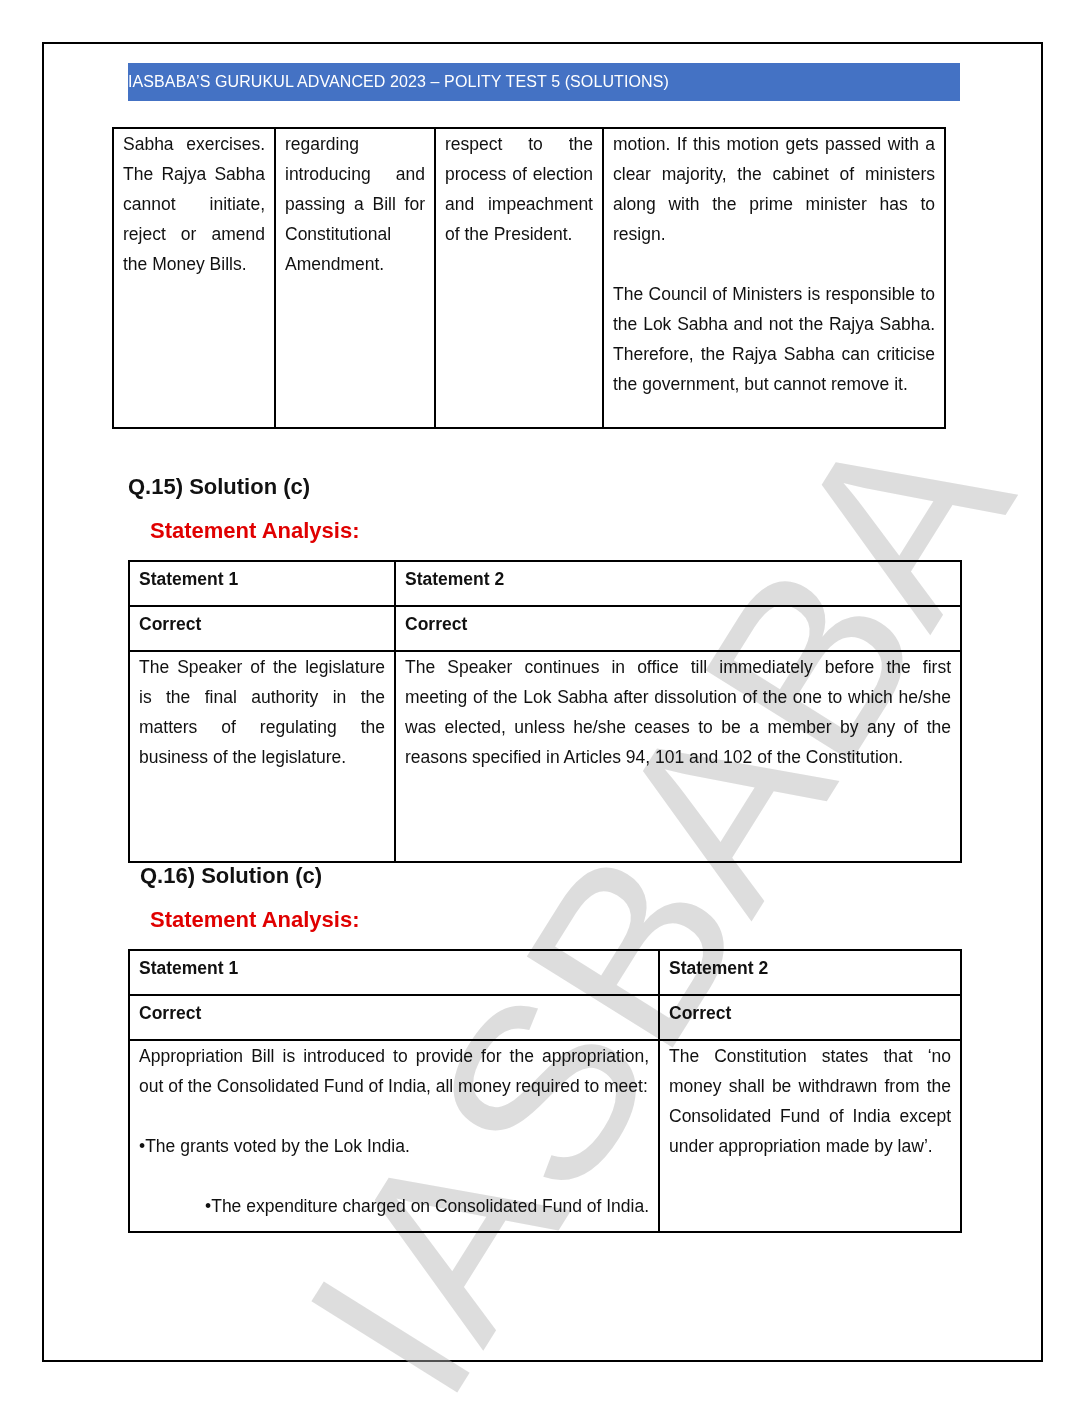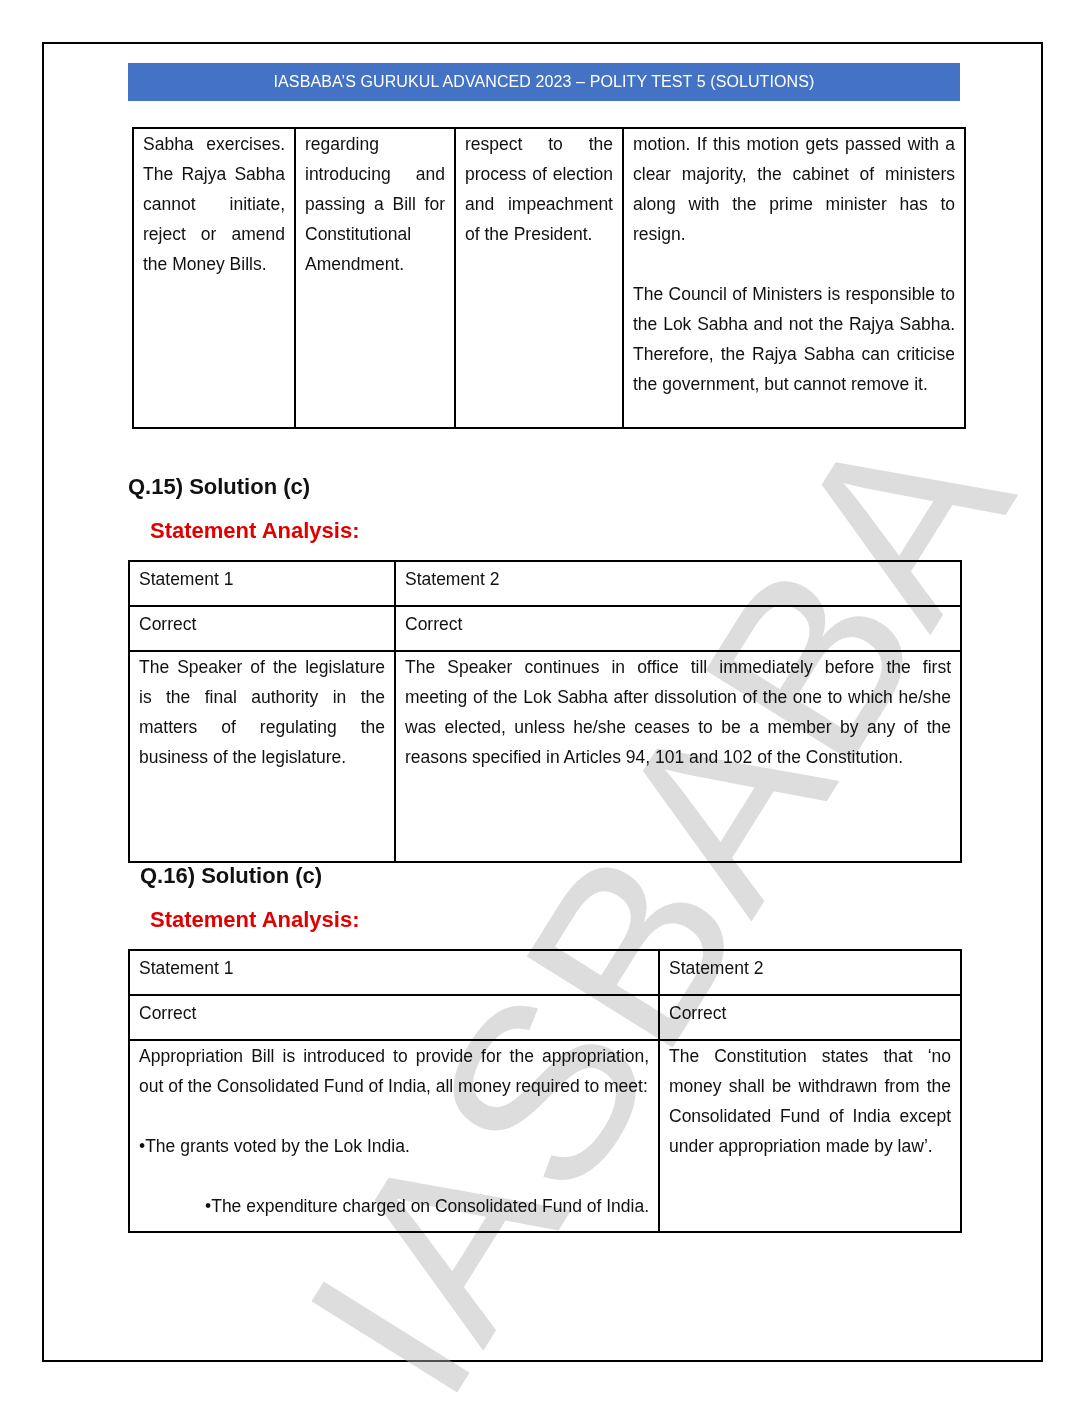--- a/index.html
+++ b/index.html
@@ -17,54 +17,54 @@
       font-family: "Liberation Sans", sans-serif;
       font-size: 250px; font-weight: normal; letter-spacing: 2px;
       color: rgba(180,180,180,0.45);
       transform: rotate(-58deg); transform-origin: 0 0;
       white-space: nowrap; pointer-events: none; z-index: 0;
       top: 1290px; left: 250px;
     }
     .header-bar {
       position: absolute; left: 128px; top: 63px; width: 832px; height: 38px;
       background: #4472c4; color: #fff;
-      display: flex; align-items: center; justify-content: center;
+      display: flex; align-items: center; 
       font-size: 16px; letter-spacing: 0.1px;
     }
     table.grid {
       position: absolute; border-collapse: collapse; table-layout: fixed;
       font-size: 17.5px; line-height: 30px; z-index: 1; background: transparent;
     }
     table.grid td {
       border: 2px solid #000; vertical-align: top;
       padding: 0 9px; text-align: justify;
     }
     table.grid td p { margin: 0; }
     table.grid td p + p { margin-top: 30px; }
-    .bold { font-weight: normal; }
+    .bold { font-weight: bold; }
     .q-heading {
       position: absolute; left: 128px; font-size: 22px; font-weight: bold; color: #111;
     }
     .sa-heading {
       position: absolute; left: 128px; font-size: 22px; font-weight: bold; color: #e00000; margin-left: 22px;
     }
     .hdr-cell { height: 41px; padding-top: 2px !important; }
   </style>
 </head>
 <body>
 
 <div class="page-border"></div>
 
 <div class="watermark">IASBABA</div>
 
 <div class="header-bar">
   <span>IASBABA’S GURUKUL ADVANCED 2023 – POLITY TEST 5 (SOLUTIONS)</span>
 </div>
 
-<table class="grid" style="left:132px; top:127px; width:832px;">
+<table class="grid" style="left:112px; top:127px; width:832px;">
   <colgroup>
     <col style="width:162px">
       <col style="width:160px">
       <col style="width:168px">
       <col style="width:342px">
   </colgroup>
   <tbody>
       <tr style="height:300px;">
     <td>
       <p>Sabha exercises. The Rajya Sabha cannot initiate, reject or amend the Money Bills.</p>

